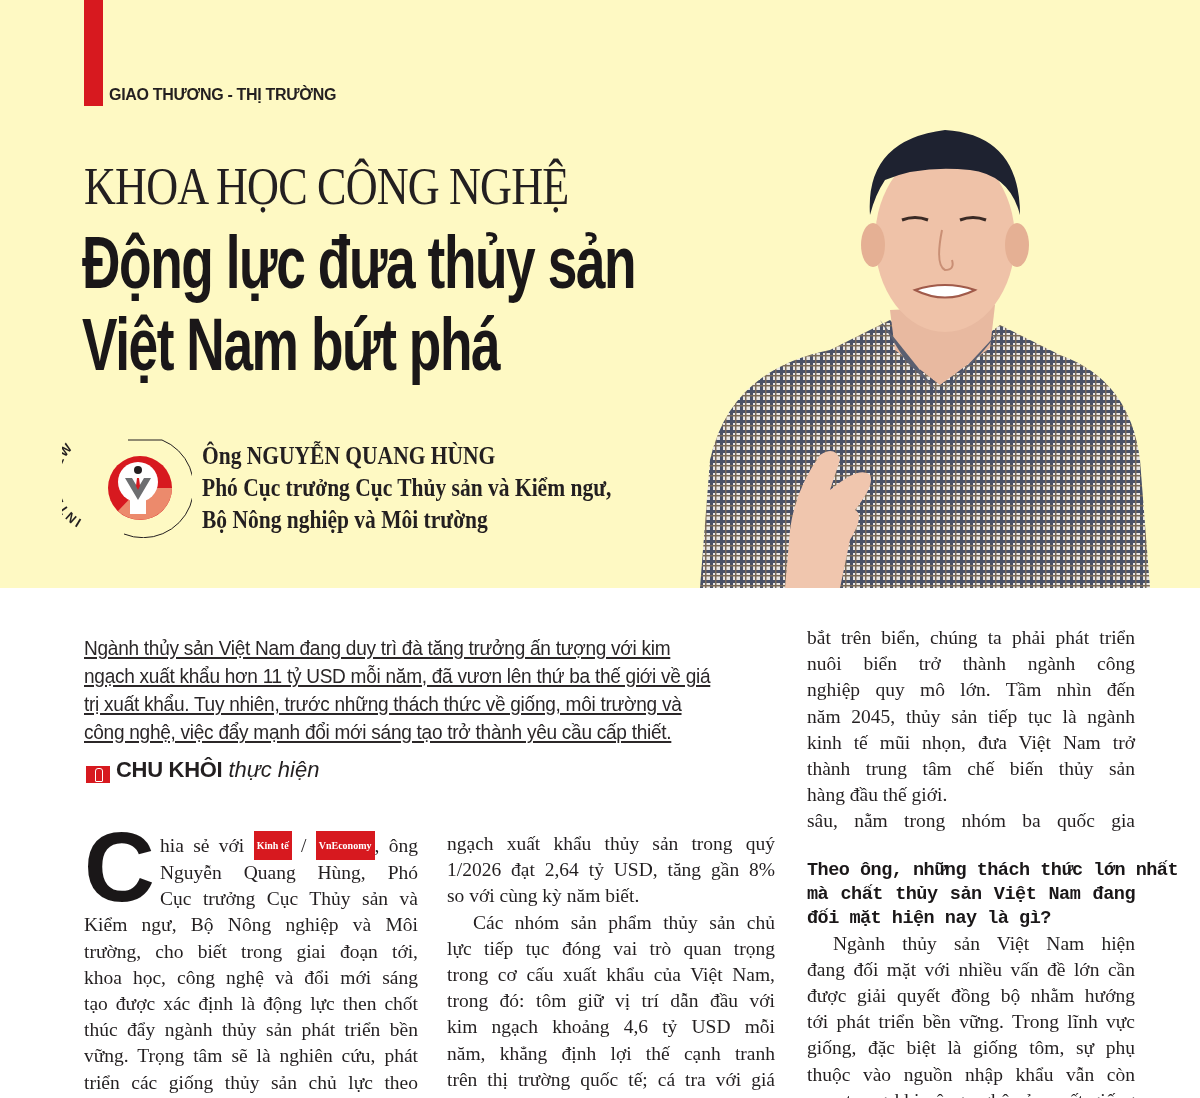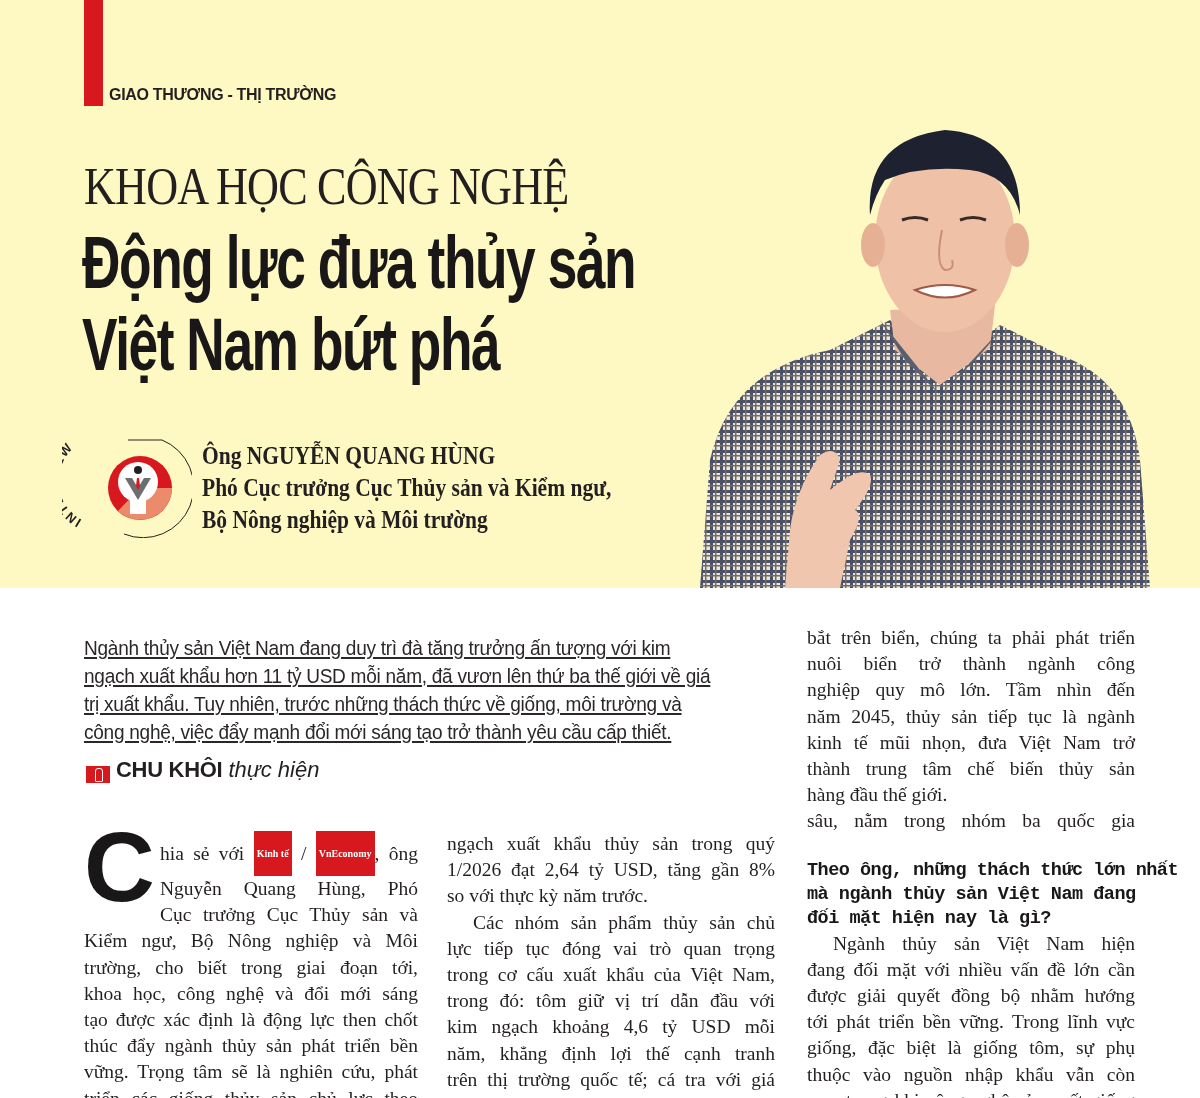--- a/index.html
+++ b/index.html
@@ -79,21 +79,21 @@
 
     .dropcap {
       position: absolute; left: 84px; top: 822px;
       font-family: "Liberation Sans", sans-serif; font-weight: 700;
       font-size: 98px; line-height: 90px; color: #1a1718;
     }
     .col1 .dc { padding-left: 76px; }
 
     .logo-tag {
       display: inline-block; background: #d7191f; color: #fff;
-      font-size: 10px; line-height: 13px; padding: 16px 3px; vertical-align: 3px;
+      font-size: 10px; line-height: 13px; padding: 8px 3px; vertical-align: 3px;
       font-family: "Liberation Serif", serif; font-weight: 700;
     }
 
     .question {
       font-family: Liberation Mono, monospace; font-weight: 700;
       font-size: 18.5px; line-height: 24px; color: #1a1718; letter-spacing: -0.5px;
       margin-top: 24px; margin-bottom: 0;
     }
   </style>
 </head>
@@ -198,21 +198,21 @@
   <span class="line">tạo được xác định là động lực then chốt</span>
   <span class="line">thúc đẩy ngành thủy sản phát triển bền</span>
   <span class="line">vững. Trọng tâm sẽ là nghiên cứu, phát</span>
   <span class="line">triển các giống thủy sản chủ lực theo</span>
   <span class="line">hướng nâng cao chất lượng, sạch bệnh</span>
 </div>
 
 <div class="col col2">
   <span class="line">ngạch xuất khẩu thủy sản trong quý</span>
   <span class="line">1/2026 đạt 2,64 tỷ USD, tăng gần 8%</span>
-  <span class="line last">so với thực kỳ năm trước.</span>
+  <span class="line last">so với cùng kỳ năm biết.</span>
   <span class="line indent">Các nhóm sản phẩm thủy sản chủ</span>
   <span class="line">lực tiếp tục đóng vai trò quan trọng</span>
   <span class="line">trong cơ cấu xuất khẩu của Việt Nam,</span>
   <span class="line">trong đó: tôm giữ vị trí dẫn đầu với</span>
   <span class="line">kim ngạch khoảng 4,6 tỷ USD mỗi</span>
   <span class="line">năm, khẳng định lợi thế cạnh tranh</span>
   <span class="line">trên thị trường quốc tế; cá tra với giá</span>
   <span class="line">trị xuất khẩu gần 2 tỷ USD/năm</span>
 </div>
 
@@ -221,21 +221,21 @@
   <span class="line">nuôi biển trở thành ngành công</span>
   <span class="line">nghiệp quy mô lớn. Tầm nhìn đến</span>
   <span class="line">năm 2045, thủy sản tiếp tục là ngành</span>
   <span class="line">kinh tế mũi nhọn, đưa Việt Nam trở</span>
   <span class="line">thành trung tâm chế biến thủy sản</span>
   <span class="line last">hàng đầu thế giới.</span>
   <span class="line">sâu, nằm trong nhóm ba quốc gia</span>
 
   <div class="question">
     <span class="line">Theo ông, những thách thức lớn nhất</span>
-    <span class="line">mà ngành thủy sản Việt Nam đang</span>
+    <span class="line">mà chất thủy sản Việt Nam đang</span>
     <span class="line last">đối mặt hiện nay là gì?</span>
   </div>
 
   <span class="line indent">Ngành thủy sản Việt Nam hiện</span>
   <span class="line">đang đối mặt với nhiều vấn đề lớn cần</span>
   <span class="line">được giải quyết đồng bộ nhằm hướng</span>
   <span class="line">tới phát triển bền vững. Trong lĩnh vực</span>
   <span class="line">giống, đặc biệt là giống tôm, sự phụ</span>
   <span class="line">thuộc vào nguồn nhập khẩu vẫn còn</span>
   <span class="line">cao, trong khi công nghệ sản xuất giống</span>

